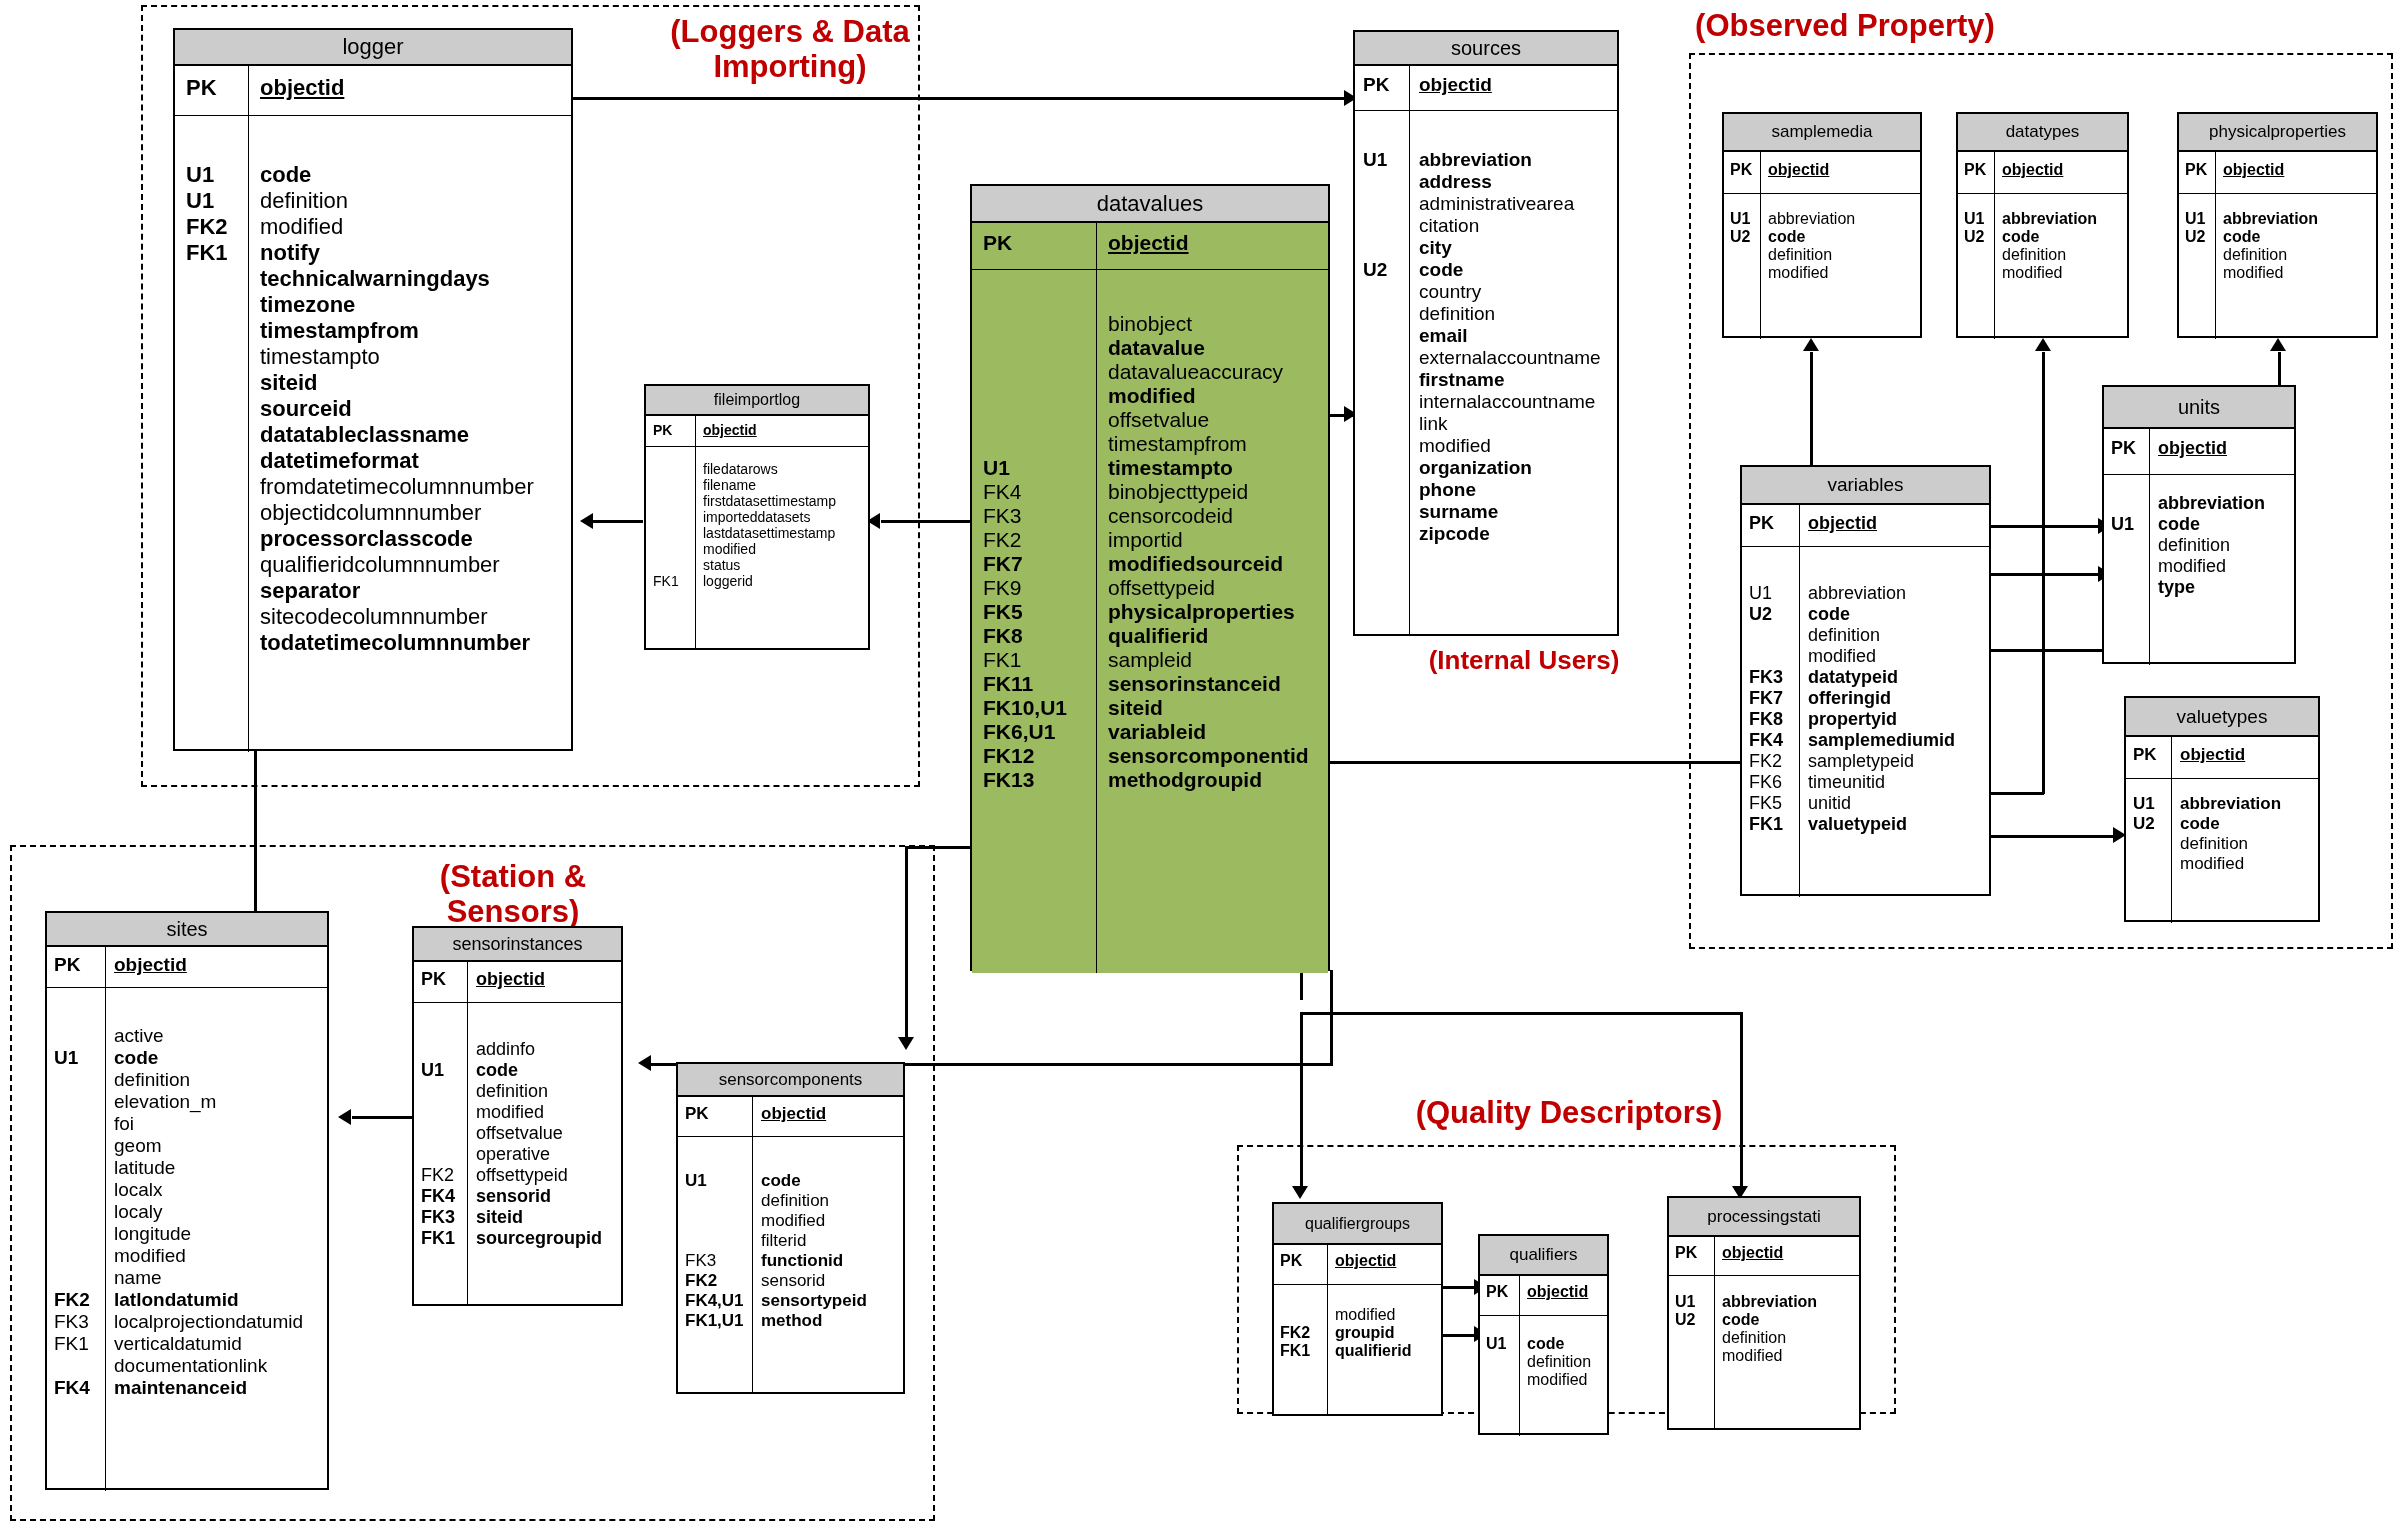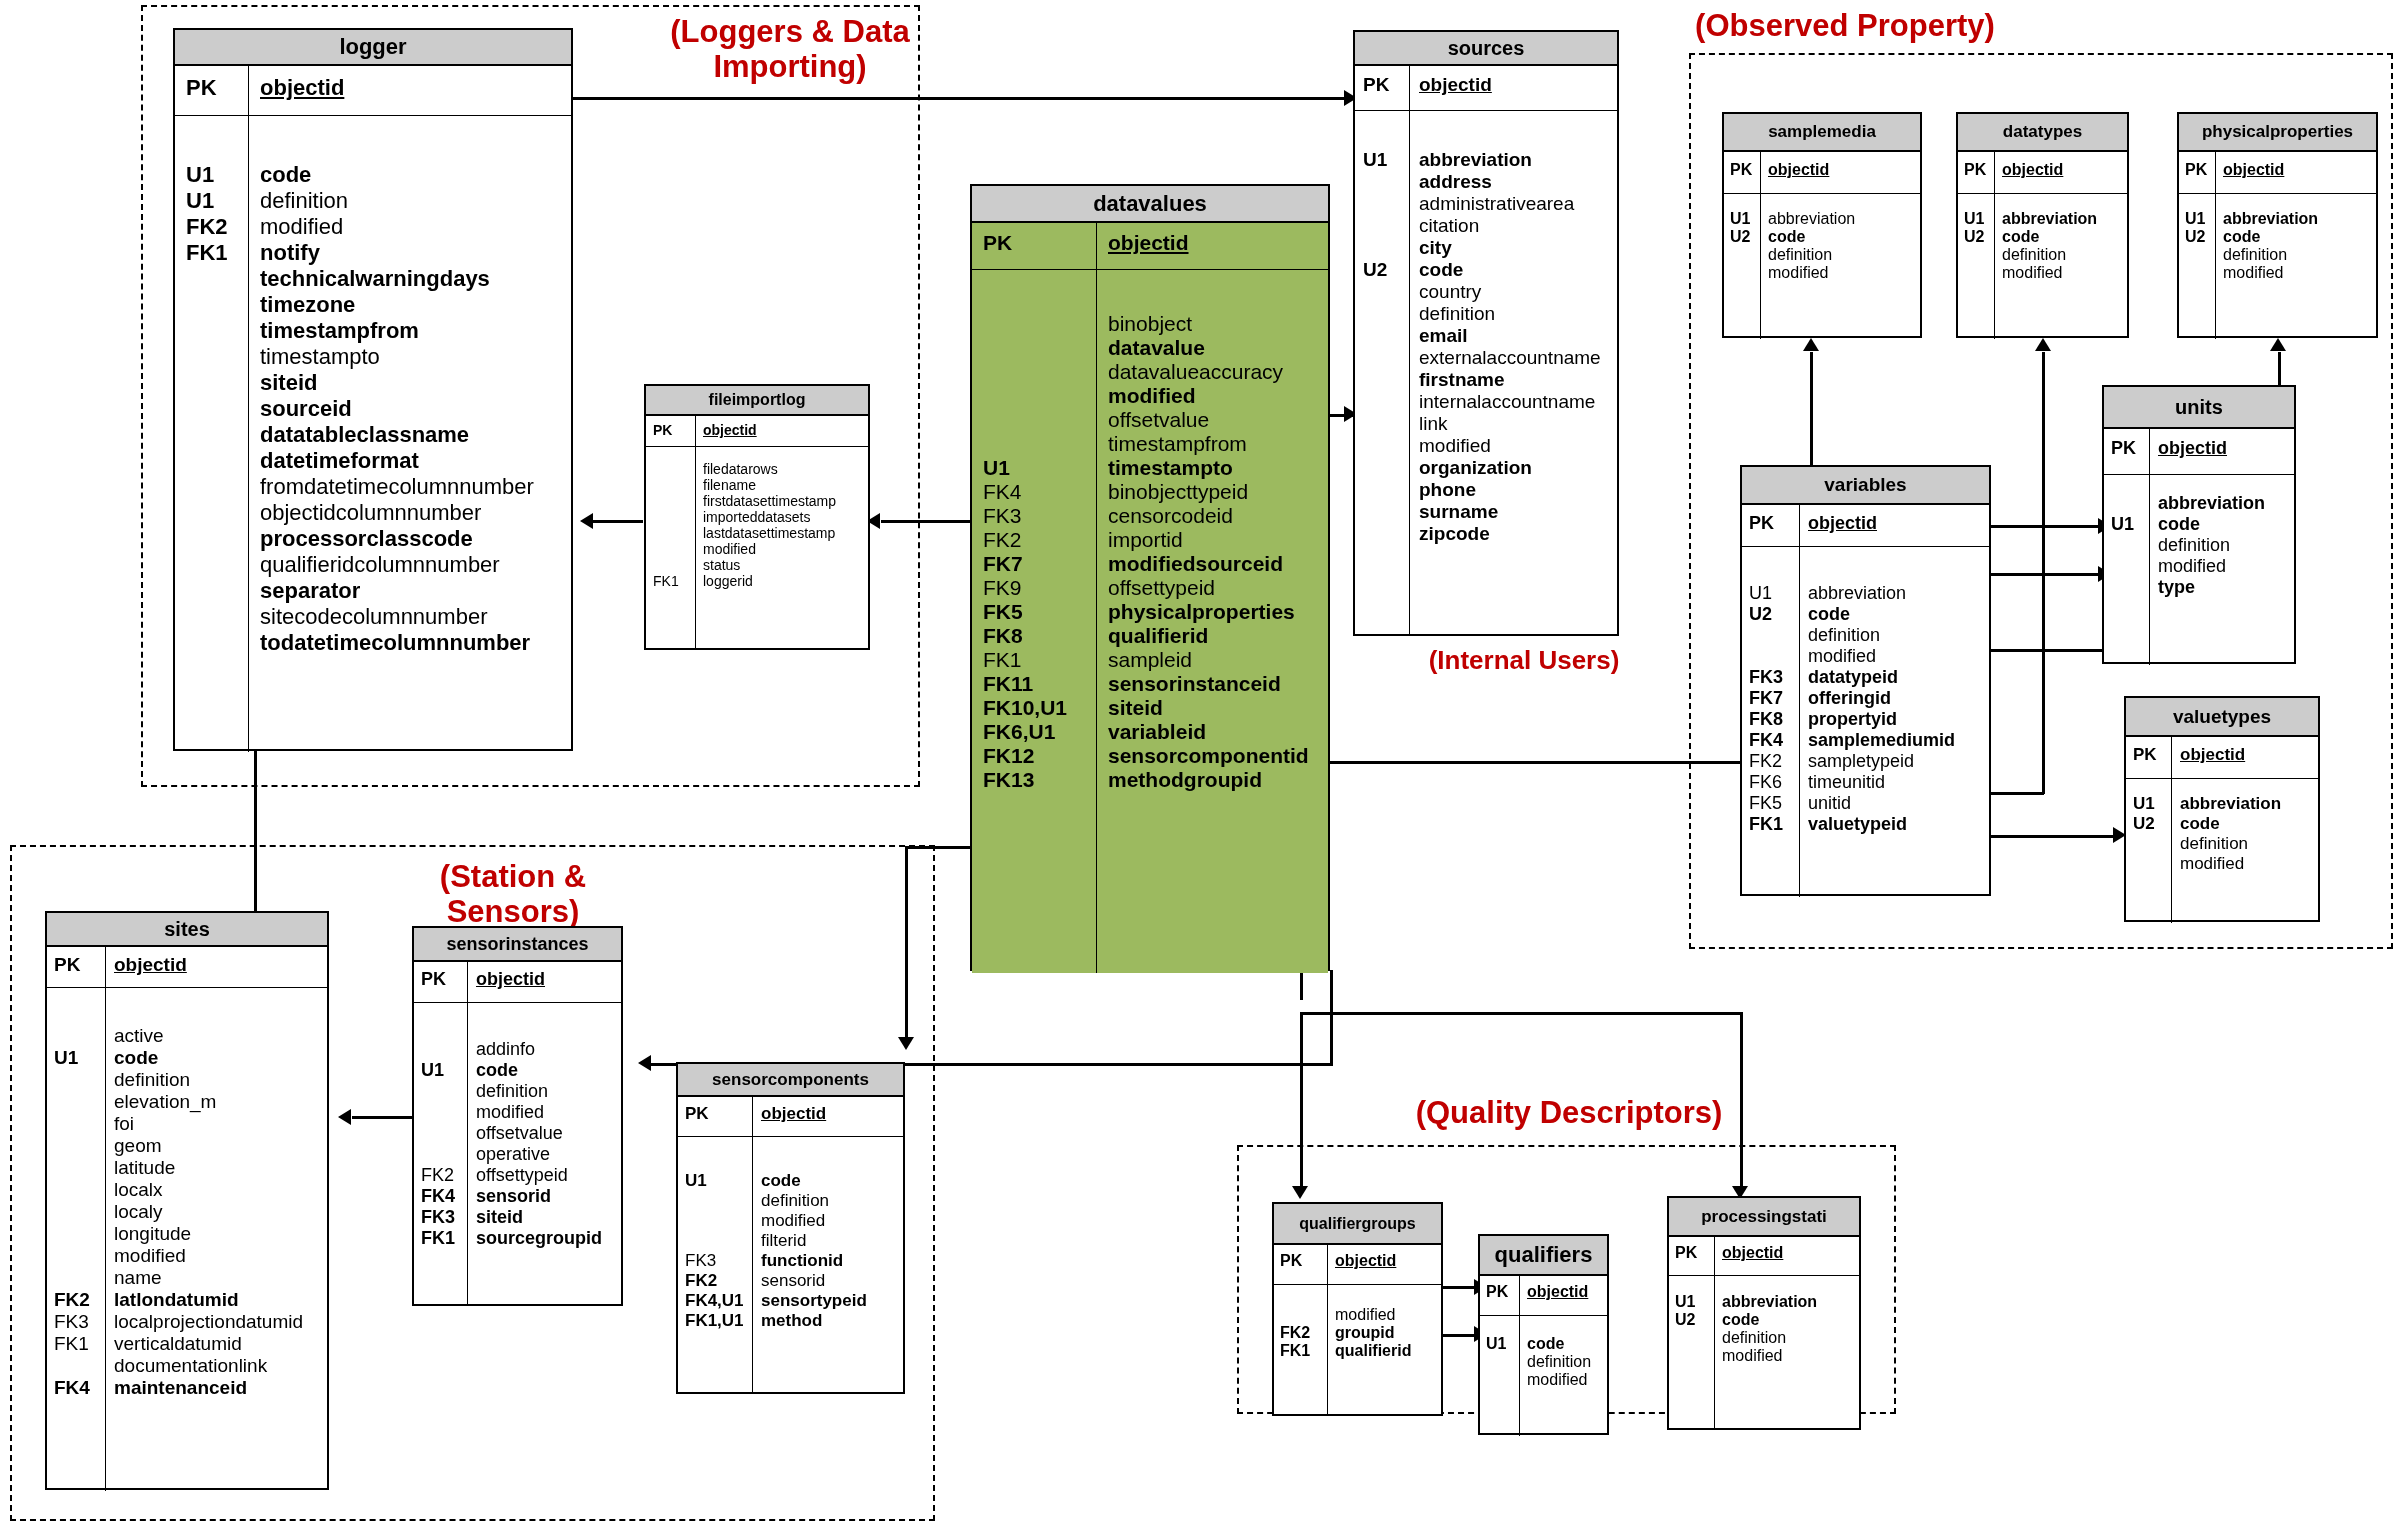--- a/index.html
+++ b/index.html
@@ -8,21 +8,21 @@
 
   
   .group-box{position:absolute;border:2.5px dashed #000;box-sizing:border-box;}
   .group-label{position:absolute;color:#c00000;font-weight:bold;
     font-family:"Liberation Sans",sans-serif;text-align:center;line-height:1.12;
     white-space:pre-line;}
 
   
   .tbl{position:absolute;border:2px solid #000;background:#fff;box-sizing:border-box;}
   .tbl .ttl{background:#cccccc;border-bottom:2px solid #000;text-align:center;
-    font-family:"Liberation Sans",sans-serif;font-weight:bold;}
+    font-family:"Liberation Sans",sans-serif;}
   .tbl .sect{display:flex;}
   .tbl .keycol{box-sizing:border-box;border-right:1.5px solid #000;flex:0 0 auto;}
   .tbl .namecol{box-sizing:border-box;flex:1 1 auto;}
   .tbl .pkrow{border-bottom:1.5px solid #000;}
   .row{white-space:nowrap;overflow:visible;}
   .b{font-weight:bold;}
   .u{text-decoration:underline;}
   .green .sect{background:#9cba5f;}
   .green .keycol,.green .namecol{background:#9cba5f;}
 
@@ -615,21 +615,21 @@
       </div>
       <div class="namecol" style="padding:21px 0 0 7px;">
         <div class="row">modified</div>
         <div class="row b">groupid</div>
         <div class="row b">qualifierid</div>
       </div>
     </div>
   </div>
 
   <div class="tbl" style="left:1478px;top:1234px;width:131px;height:201px;font-size:16px;">
-    <div class="ttl" style="height:38px;line-height:38px;font-size:22px;">qualifiers</div>
+    <div class="ttl" style="height:38px;line-height:38px;font-size:17px;">qualifiers</div>
     <div class="sect pkrow" style="height:39px;">
       <div class="keycol" style="width:40px;padding:7px 0 0 6px;">
         <span class="b">PK</span>
       </div>
       <div class="namecol" style="padding:7px 0 0 7px;">
         <span class="b u">objectid</span>
       </div>
     </div>
     <div class="sect" style="height:120px;">
       <div class="keycol" style="width:40px;padding:19px 0 0 6px;">

